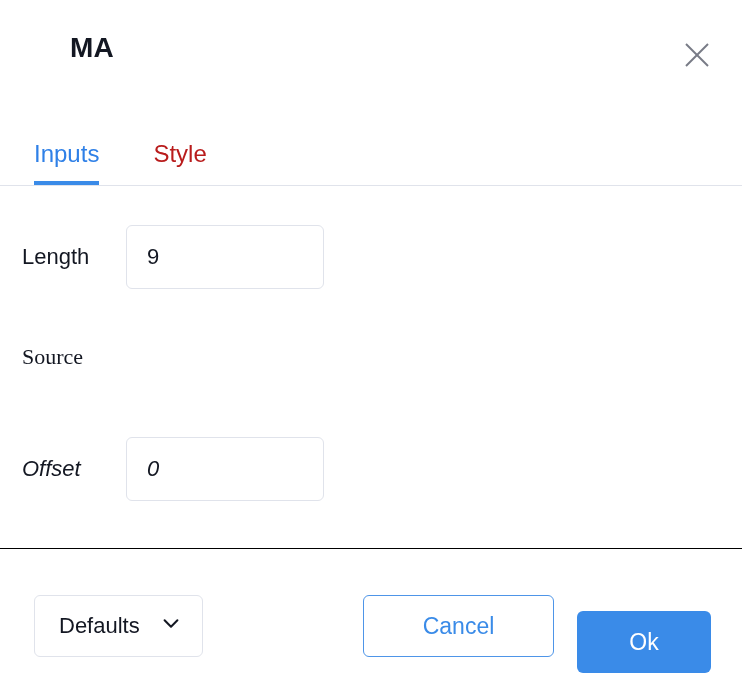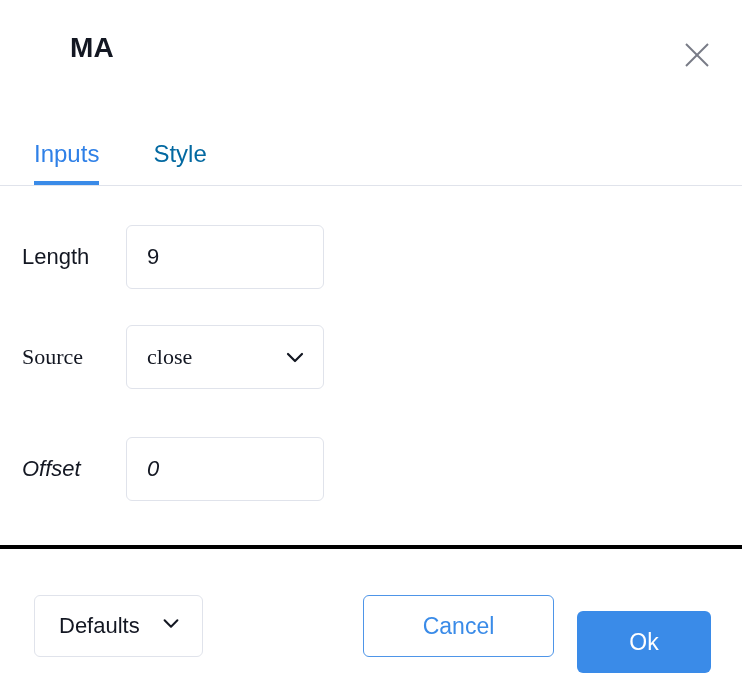--- a/index.html
+++ b/index.html
@@ -80,21 +80,21 @@
     align-items: flex-start;
     gap: 0;
   }
   .tab {
     position: relative;
     font-size: 24px;
     line-height: 1;
     padding: 0 0 20px 0;
     margin-right: 54px;
     cursor: pointer;
-    color: #0369a1;
+    color: #b91c1c;
     white-space: nowrap;
     background: transparent;
     border: none;
     font-family: "Liberation Sans", sans-serif;
   }
   .tab:last-child { margin-right: 0; }
   .tab.active { color: #2f80e7; }
   .tab.active::after {
     content: "";
     position: absolute;
@@ -160,21 +160,21 @@
     justify-content: center;
     margin-left: 8px;
   }
   .chevron svg { display: block; }
 
   
   .dialog-footer {
     flex: 0 0 auto;
     height: 127px;
     position: relative;
-    border-top: 4px solid #000000;
+    border-top: 1px solid #000000;
   }
   .defaults-button {
     position: absolute;
     left: 34px;
     top: 46px;
     height: 62px;
     box-sizing: border-box;
     padding: 0 20px 0 24px;
     display: flex;
     align-items: center;
@@ -258,28 +258,20 @@
 
     <div class="field-row row-0">
       <div class="field-label">Length</div>
       <div class="field-control">
         <span class="field-value">9</span>
       </div>
     </div>
 
     <div class="field-row row-1">
       <div class="field-label">Source</div>
-      <div class="field-control select">
-        <span class="field-value">close</span>
-        <span class="chevron">
-          <svg width="24" height="24" viewBox="0 0 24 24" aria-hidden="true">
-            <polyline points="5,9 12,16 19,9" fill="none" stroke="#131722" stroke-width="2.2" stroke-linecap="round" stroke-linejoin="round"></polyline>
-          </svg>
-        </span>
-      </div>
     </div>
 
     <div class="field-row row-2">
       <div class="field-label">Offset</div>
       <div class="field-control">
         <span class="field-value">0</span>
       </div>
     </div>
 
   </div>

